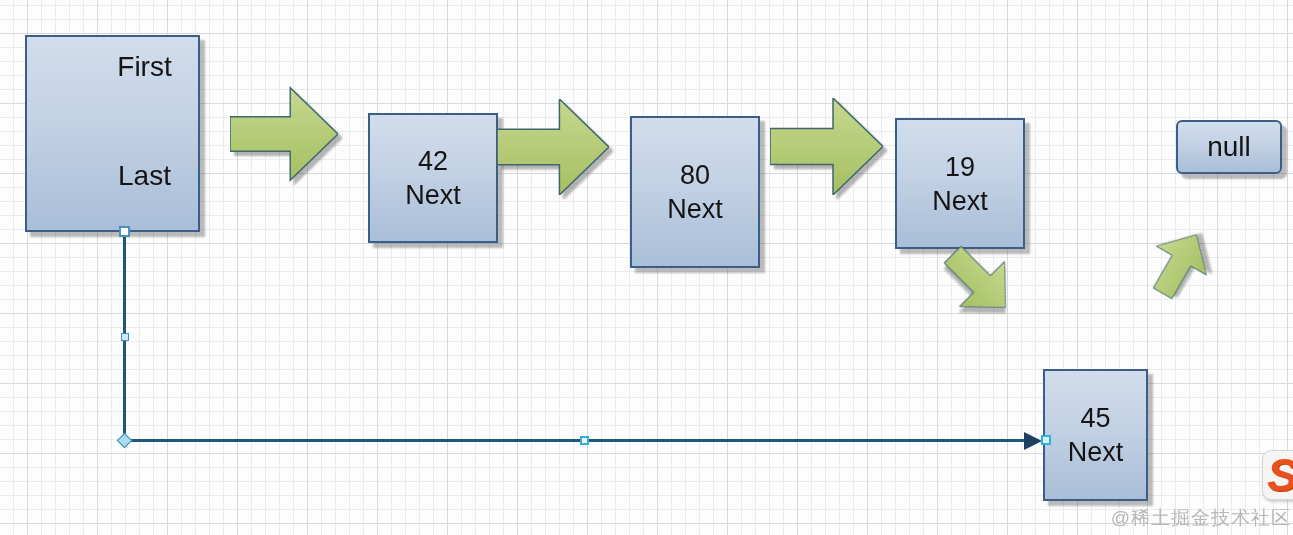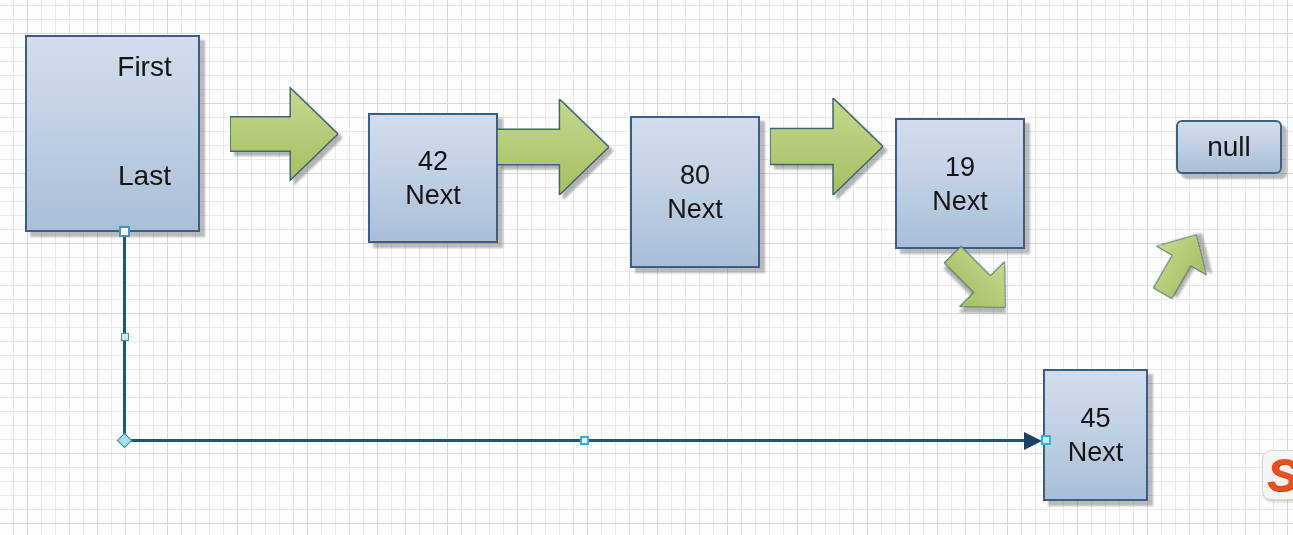--- a/index.html
+++ b/index.html
@@ -162,14 +162,15 @@
 
   <div class="handle" id="handle-start"></div>
   <div class="handle" id="handle-mid-v"></div>
   <div class="handle" id="handle-corner"></div>
   <div class="handle" id="handle-mid-h"></div>
   <div class="handle" id="handle-end"></div>
 
   <div id="watermark-logo">
     <span class="glyph">S</span>
   </div>
+  <div id="watermark">@稀土掘金技术社区</div>
 
 </div>
 
 </body></html>

